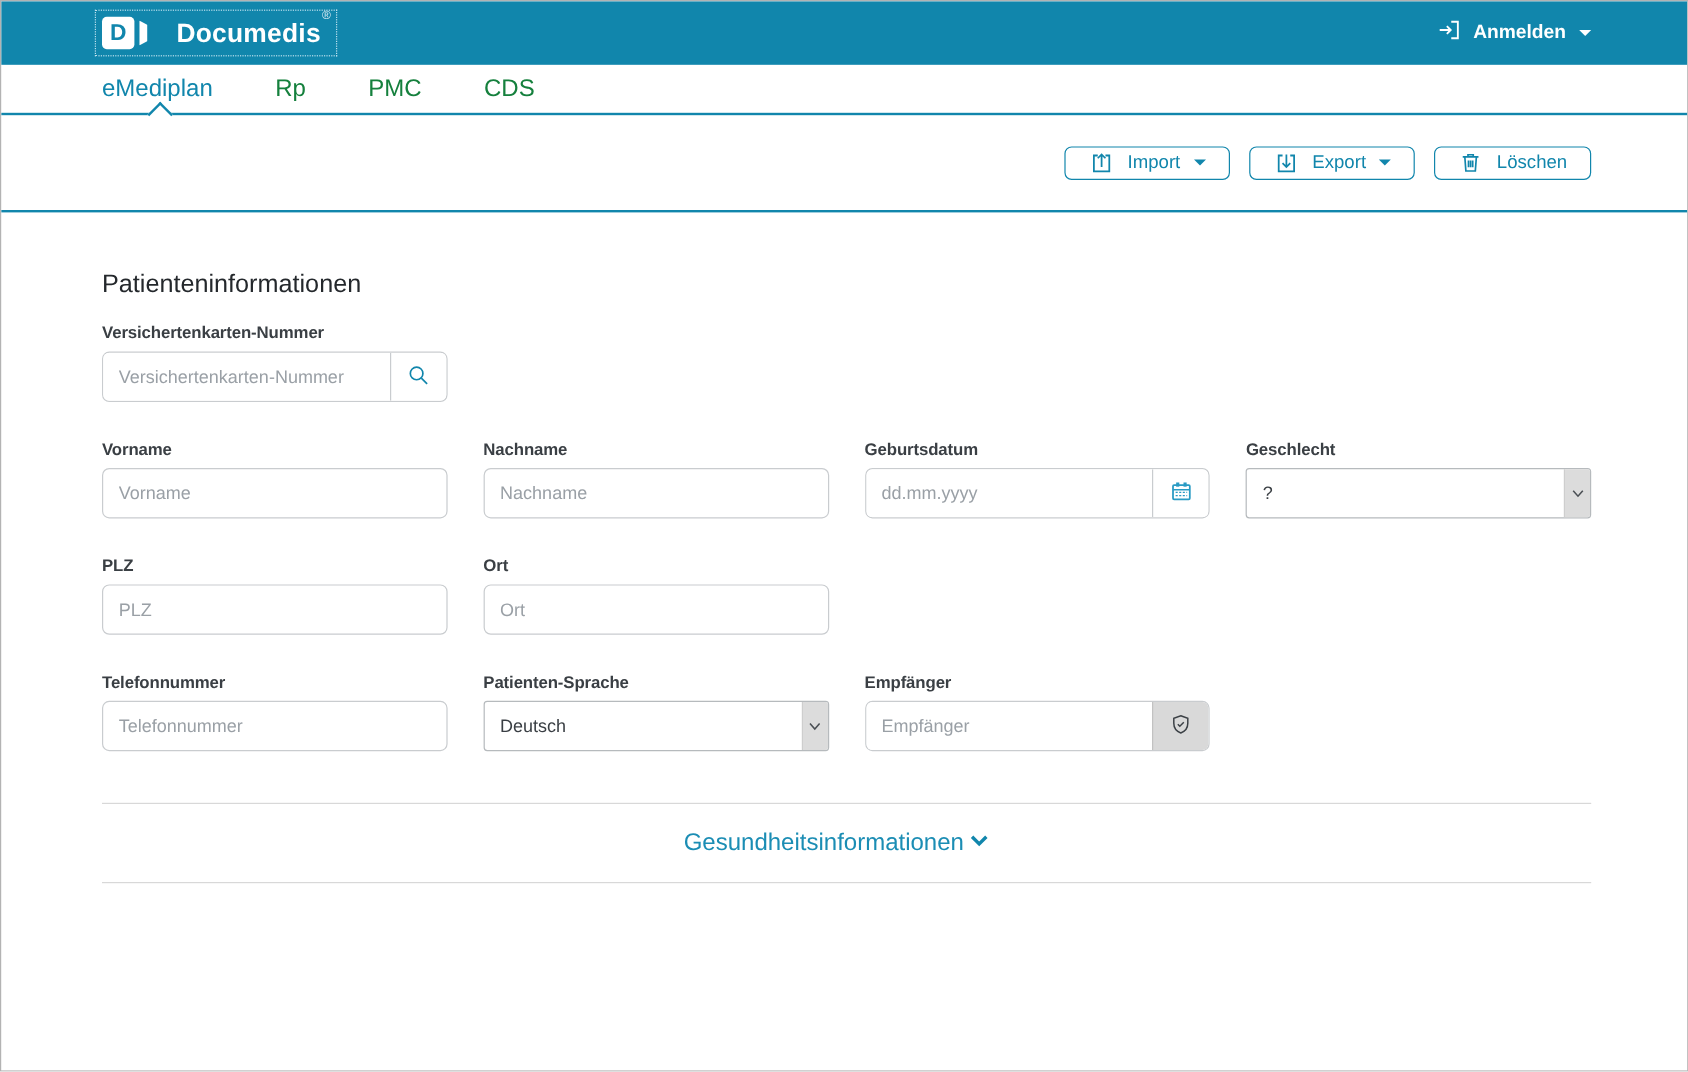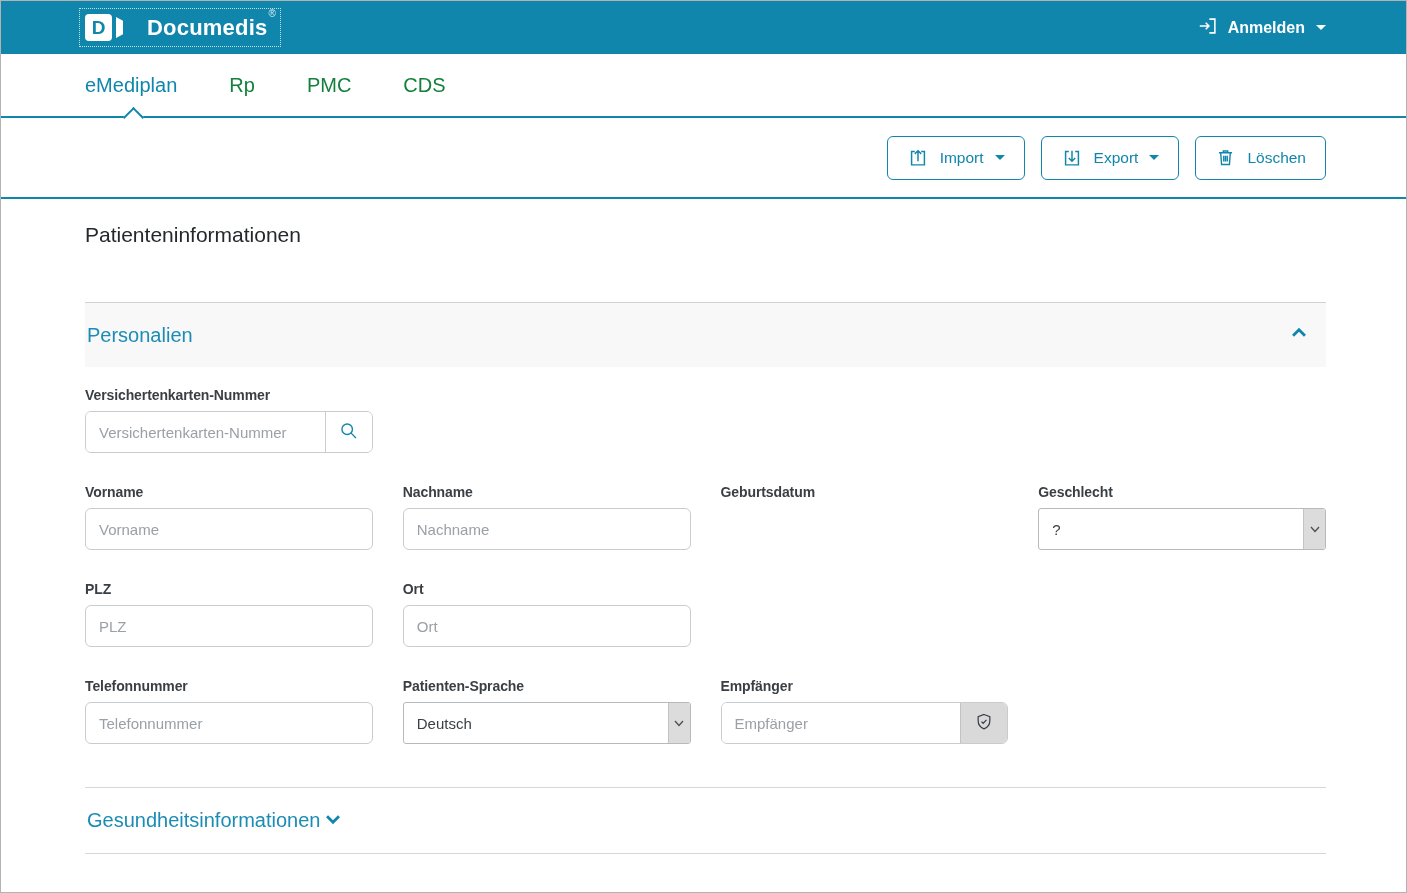--- a/index.html
+++ b/index.html
@@ -12,38 +12,38 @@
   .brand { display:flex; align-items:center; gap:7px; outline:1px dotted #bfe2ef; outline-offset:5px; cursor:pointer; }
   .brand-mark { width:27px; height:27px; background:#ffffff; border-radius:4px; color:#1186ac; font-weight:bold; font-size:19px; display:flex; align-items:center; justify-content:center; }
   .brand-fold { width:7px; height:21px; background:#ffffff; clip-path:polygon(0 0, 100% 18%, 100% 82%, 0 100%); margin-left:-3px; }
   .brand-text { color:#ffffff; font-size:22px; font-weight:bold; letter-spacing:0.2px;margin-left:17px; }
   .brand-reg { color:#dcecf3; font-size:10px; vertical-align:top; position:relative; top:-7px; left:1px; font-weight:normal; }
   .login { display:flex; align-items:center; gap:9px; color:#ffffff; font-size:16px; font-weight:bold; cursor:pointer; }
   .caret-down { width:0; height:0; border-left:5px solid transparent; border-right:5px solid transparent; border-top:5px solid currentColor; display:inline-block; }
   .login .caret-down { margin-left:2px; }
 
   
-  .tabbar { height:64px; position:relative; border-bottom:2px solid #1186ac; display:flex; align-items:center; }
+  .tabbar { height:42px; position:relative; border-bottom:2px solid #1186ac; display:flex; align-items:center; }
   .tabs { display:flex; align-items:center; gap:52px; }
   .tab { font-size:20px; color:#15803d; cursor:pointer; }
   .tab.active { color:#1186ac; }
   .tab-notch { position:absolute; bottom:-9px; left:125px; width:15px; height:15px; background:#ffffff; border-top:2px solid #1186ac; border-left:2px solid #1186ac; transform:rotate(45deg); }
 
   
   .toolbar { height:81px; border-bottom:2px solid #1186ac; display:flex; align-items:center; justify-content:flex-end; gap:16px; }
-  .btn { display:flex; align-items:center; gap:11px; height:44px; padding:0 19px; background:#ffffff; border:1px solid #1186ac; border-radius:6px; color:#1186ac; font-size:15.5px; cursor:pointer; font-family:inherit; }
+  .btn { display:flex; align-items:center; gap:11px; height:28px; padding:0 19px; background:#ffffff; border:1px solid #1186ac; border-radius:6px; color:#1186ac; font-size:15.5px; cursor:pointer; font-family:inherit; }
   .btn svg { display:block; }
 
   
-  main { padding-top:24px; }
+  main { padding-top:48px; }
   .page-title { font-size:21px; font-weight:normal; color:#24282c; }
 
   .section-head { margin-top:55px; height:65px; background:#f8f8f8; border-top:1px solid #d2d2d2; display:flex; align-items:center; justify-content:space-between; padding:0 14px 0 2px; cursor:pointer; }
   .section-title { font-size:20px; color:#1b8db4; }
-  .section-foot { margin-top:43px; height:67px; border-top:1px solid #d8d8d8; border-bottom:1px solid #d8d8d8; display:flex; align-items:center; justify-content:flex-start; padding:0 14px 0 2px; cursor:pointer; }
+  .section-foot { margin-top:43px; height:67px; border-top:1px solid #d8d8d8; border-bottom:1px solid #d8d8d8; display:flex; align-items:center; justify-content:center; padding:0 14px 0 2px; cursor:pointer; }
 
   
   .form { padding-top:20px; }
   .form-row { display:grid; grid-template-columns:repeat(4,1fr); column-gap:30px; margin-bottom:31px; }
   .form-row:last-child { margin-bottom:16px; }
   .span2 { grid-column:span 2; }
   .field-label { display:block; font-size:14px; line-height:17px; font-weight:bold; color:#3a3f44; margin-bottom:7px; letter-spacing:-0.1px; }
   .text-input { width:100%; height:42px; border:1px solid #c9cccf; border-radius:6px; padding:0 13px; font-size:15px; color:#3a3f44; font-family:inherit; outline:none; }
   .text-input::placeholder { color:#9aa0a6; opacity:1; }
 
@@ -117,28 +117,20 @@
           <path d="M10 10 V16.5 M12 10 V16.5 M14 10 V16.5"></path>
         </svg>
       </span>
       <span>Löschen</span>
     </button>
   </div>
 
   <main class="shell">
     <h1 class="page-title">Patienteninformationen</h1>
 
-    <div class="section-head">
-      <span class="section-title">Personalien</span>
-      <span>
-        <svg width="26" height="26" viewBox="0 0 24 24" fill="none" stroke="#1186ac" stroke-width="2.6">
-          <path d="M6.5 14.5 L12 9 L17.5 14.5"></path>
-        </svg>
-      </span>
-    </div>
 
     <div class="form">
 
       <div class="form-row">
         <div>
           <label class="field-label">Versichertenkarten-Nummer</label>
           <div class="input-group">
             <input class="text-input" type="text" placeholder="Versichertenkarten-Nummer" style="">
             <button class="addon-btn">
               <span>
@@ -156,20 +148,34 @@
         <div>
           <label class="field-label">Vorname</label>
           <input class="text-input" type="text" placeholder="Vorname" style="">
         </div>
         <div>
           <label class="field-label">Nachname</label>
           <input class="text-input" type="text" placeholder="Nachname" style="">
         </div>
         <div>
           <label class="field-label">Geburtsdatum</label>
+          <div class="input-group">
+            <input class="text-input" type="text" placeholder="dd.mm.yyyy" style="">
+            <button class="addon-btn">
+              <span>
+                <svg width="21" height="21" viewBox="0 0 24 24" fill="none" stroke="#2a9bc4" stroke-width="1.7">
+                  <rect x="4" y="6" width="16" height="13.5" rx="1"></rect>
+                  <rect x="7" y="3.5" width="3" height="4" fill="#2a9bc4" stroke="none"></rect>
+                  <rect x="14" y="3.5" width="3" height="4" fill="#2a9bc4" stroke="none"></rect>
+                  <path d="M4 10.5 H20" stroke-width="1.4"></path>
+                  <path d="M6.5 13 H17.5 M6.5 16 H17.5" stroke-width="1.2" stroke-dasharray="2 1.4"></path>
+                </svg>
+              </span>
+            </button>
+          </div>
         </div>
         <div>
           <label class="field-label">Geschlecht</label>
           <div class="select">
             <span>?</span>
             <span class="dropmarker">
               <svg width="10" height="7" viewBox="0 0 10 7" fill="none" stroke="#4a4f54" stroke-width="1.3">
                 <path d="M1 1 L5 5.5 L9 1"></path>
               </svg>
             </span>

